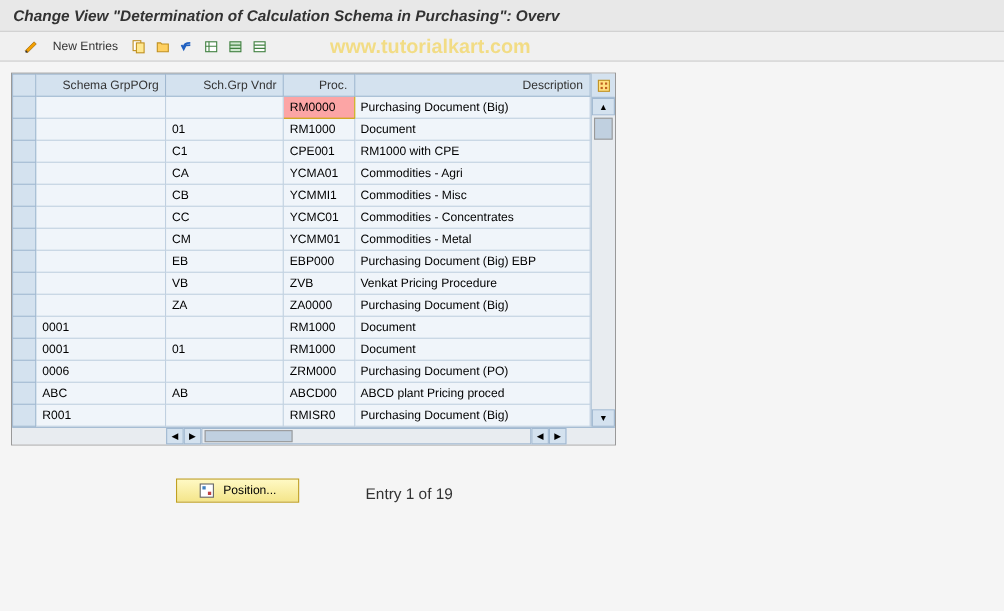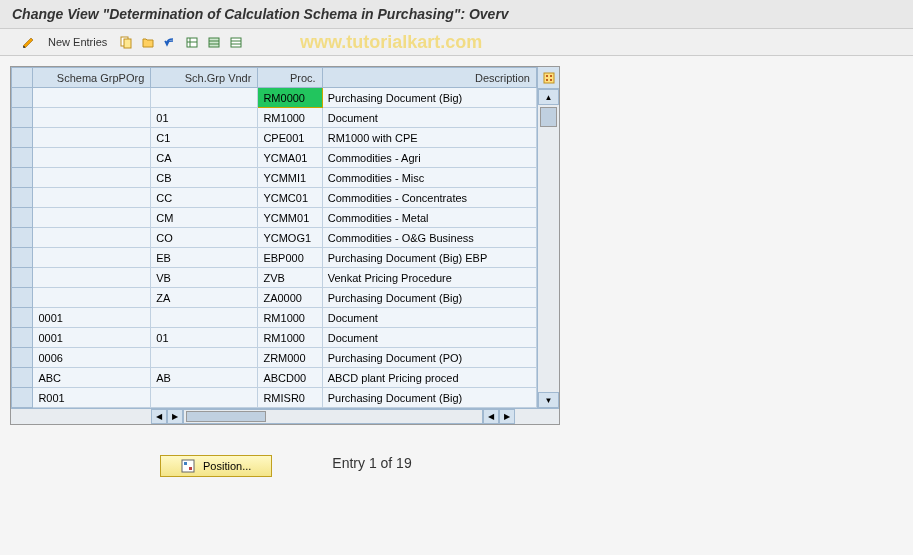--- a/index.html
+++ b/index.html
@@ -88,21 +88,21 @@
       padding: 2px 5px;
       height: 20px;
       background: #f0f5fa;
     }
     .main-table td.row-selector {
       width: 20px;
       background: #d4e2ef;
       border: 1px solid #a0b8d0;
     }
     .main-table td.highlighted {
-      background: #22c55e;
+      background: #fca5a5;
       border: 1px solid #c9a500;
     }
     .col-selector { width: 20px; }
     .col-grporg { width: 110px; }
     .col-grpvndr { width: 100px; }
     .col-proc { width: 60px; margin-left: 18px; }
     .col-desc { width: 200px; }
     .right-scroll-column {
       width: 22px;
       background: #e8ecf0;
@@ -171,21 +171,21 @@
       top: 1px;
       left: 2px;
       bottom: 1px;
       width: 80px;
       background: #c0d0e0;
       border: 1px solid #999;
     }
     .bottom-bar {
       margin-top: 30px;
       display: flex;
-      align-items: flex-start;
+      align-items: flex-end;
       gap: 60px;
       padding-left: 150px;
     }
     .position-btn {
       background: linear-gradient(#fff9c4, #f4e58a);
       border: 1px solid #c0a020;
       padding: 3px 20px;
       display: flex;
       align-items: center;
       gap: 8px;
@@ -310,27 +310,20 @@
               <td>CC</td>
               <td>YCMC01</td>
               <td>Commodities - Concentrates</td>
             </tr>
             <tr>
               <td class="row-selector"></td>
               <td></td>
               <td>CM</td>
               <td>YCMM01</td>
               <td>Commodities - Metal</td>
-            </tr>
-            <tr>
-              <td class="row-selector"></td>
-              <td></td>
-              <td>CO</td>
-              <td>YCMOG1</td>
-              <td>Commodities - O&amp;G Business</td>
             </tr>
             <tr>
               <td class="row-selector"></td>
               <td></td>
               <td>EB</td>
               <td>EBP000</td>
               <td>Purchasing Document (Big) EBP</td>
             </tr>
             <tr>
               <td class="row-selector"></td>

